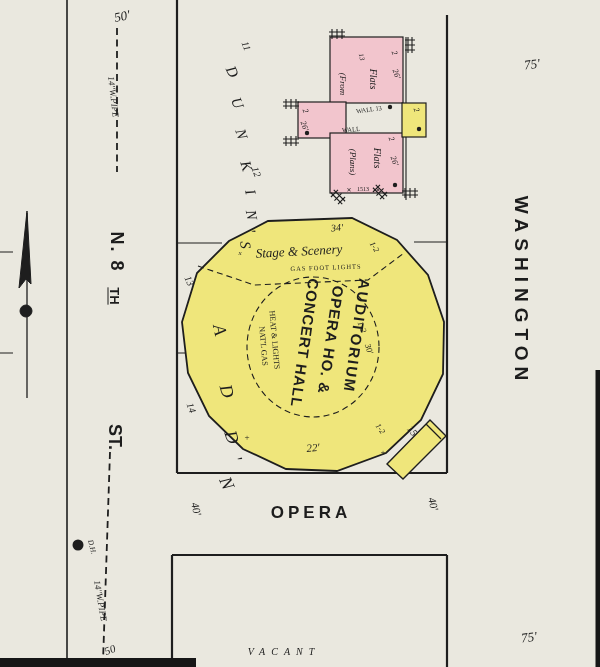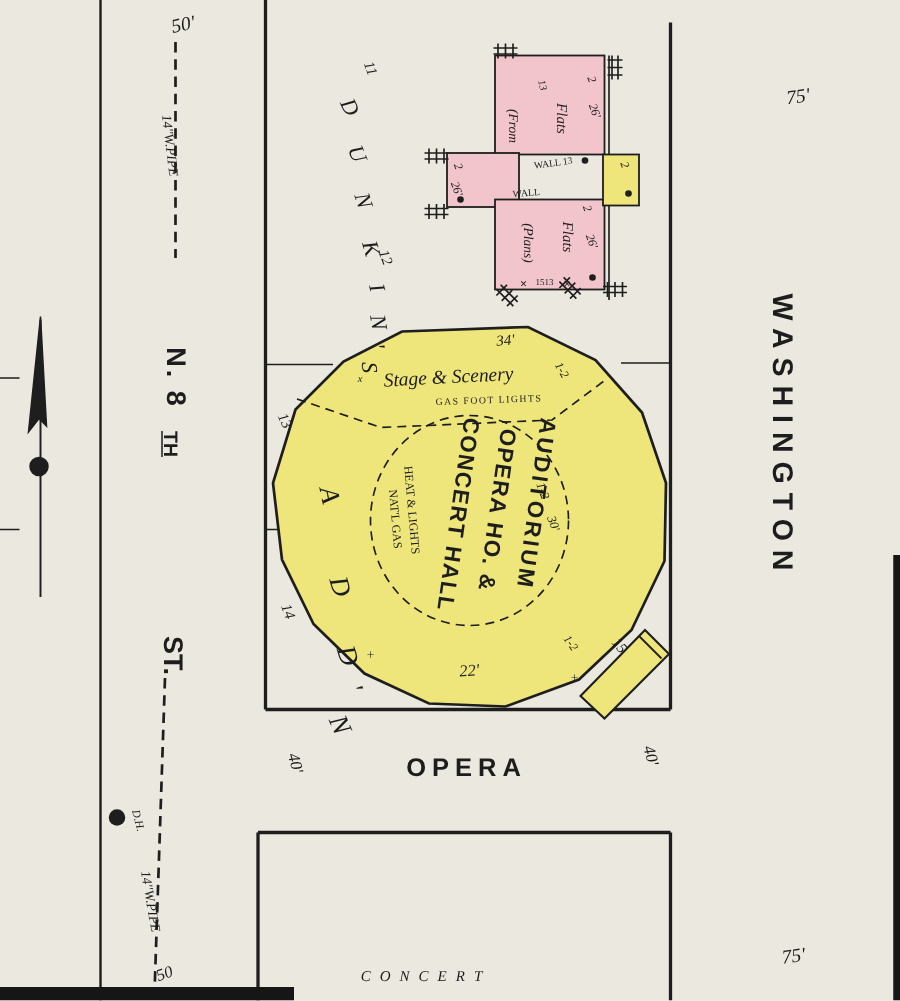--- a/index.html
+++ b/index.html
@@ -145,15 +145,15 @@
       <div class="ann f-s" style="left: 274px; top: 340px; font-size: 8px; transform: translate(-50%, -50%) rotate(85deg);">HEAT &amp; LIGHTS</div>
       <div class="ann f-s" style="left: 263px; top: 346px; font-size: 8px; transform: translate(-50%, -50%) rotate(85deg);">NAT'L GAS</div>
       <div class="ann f-i" style="left: 362px; top: 327px; font-size: 8.5px; transform: translate(-50%, -50%) rotate(70deg);">1-2</div>
       <div class="ann f-i" style="left: 369px; top: 349px; font-size: 8.5px; transform: translate(-50%, -50%) rotate(70deg);">30'</div>
       <div class="ann f-i" style="left: 313px; top: 448px; font-size: 11px; transform: translate(-50%, -50%) rotate(-5deg);">22'</div>
       <div class="ann f-s" style="left: 247px; top: 437px; font-size: 9px; transform: translate(-50%, -50%) rotate(0deg);">+</div>
       <div class="ann f-s" style="left: 383px; top: 452px; font-size: 9px; transform: translate(-50%, -50%) rotate(0deg);">+</div>
       <div class="ann f-i" style="left: 240px; top: 253px; font-size: 7px; transform: translate(-50%, -50%) rotate(0deg);">x</div>
       <div class="ann f-i" style="left: 412px; top: 431px; font-size: 10px; transform: translate(-50%, -50%) rotate(50deg);">15</div>
       <div class="ann f-i" style="left: 380px; top: 429px; font-size: 8px; transform: translate(-50%, -50%) rotate(55deg);">1-2</div>
-      <div class="ann f-i" style="left: 284px; top: 652px; font-size: 10px; letter-spacing: 6px; transform: translate(-50%, -50%) rotate(0deg);">CONCERT</div>
+      <div class="ann f-i" style="left: 284px; top: 652px; font-size: 10px; letter-spacing: 6px; transform: translate(-50%, -50%) rotate(0deg);">VACANT</div>
     </div>
 </div>
 
 </body></html>

